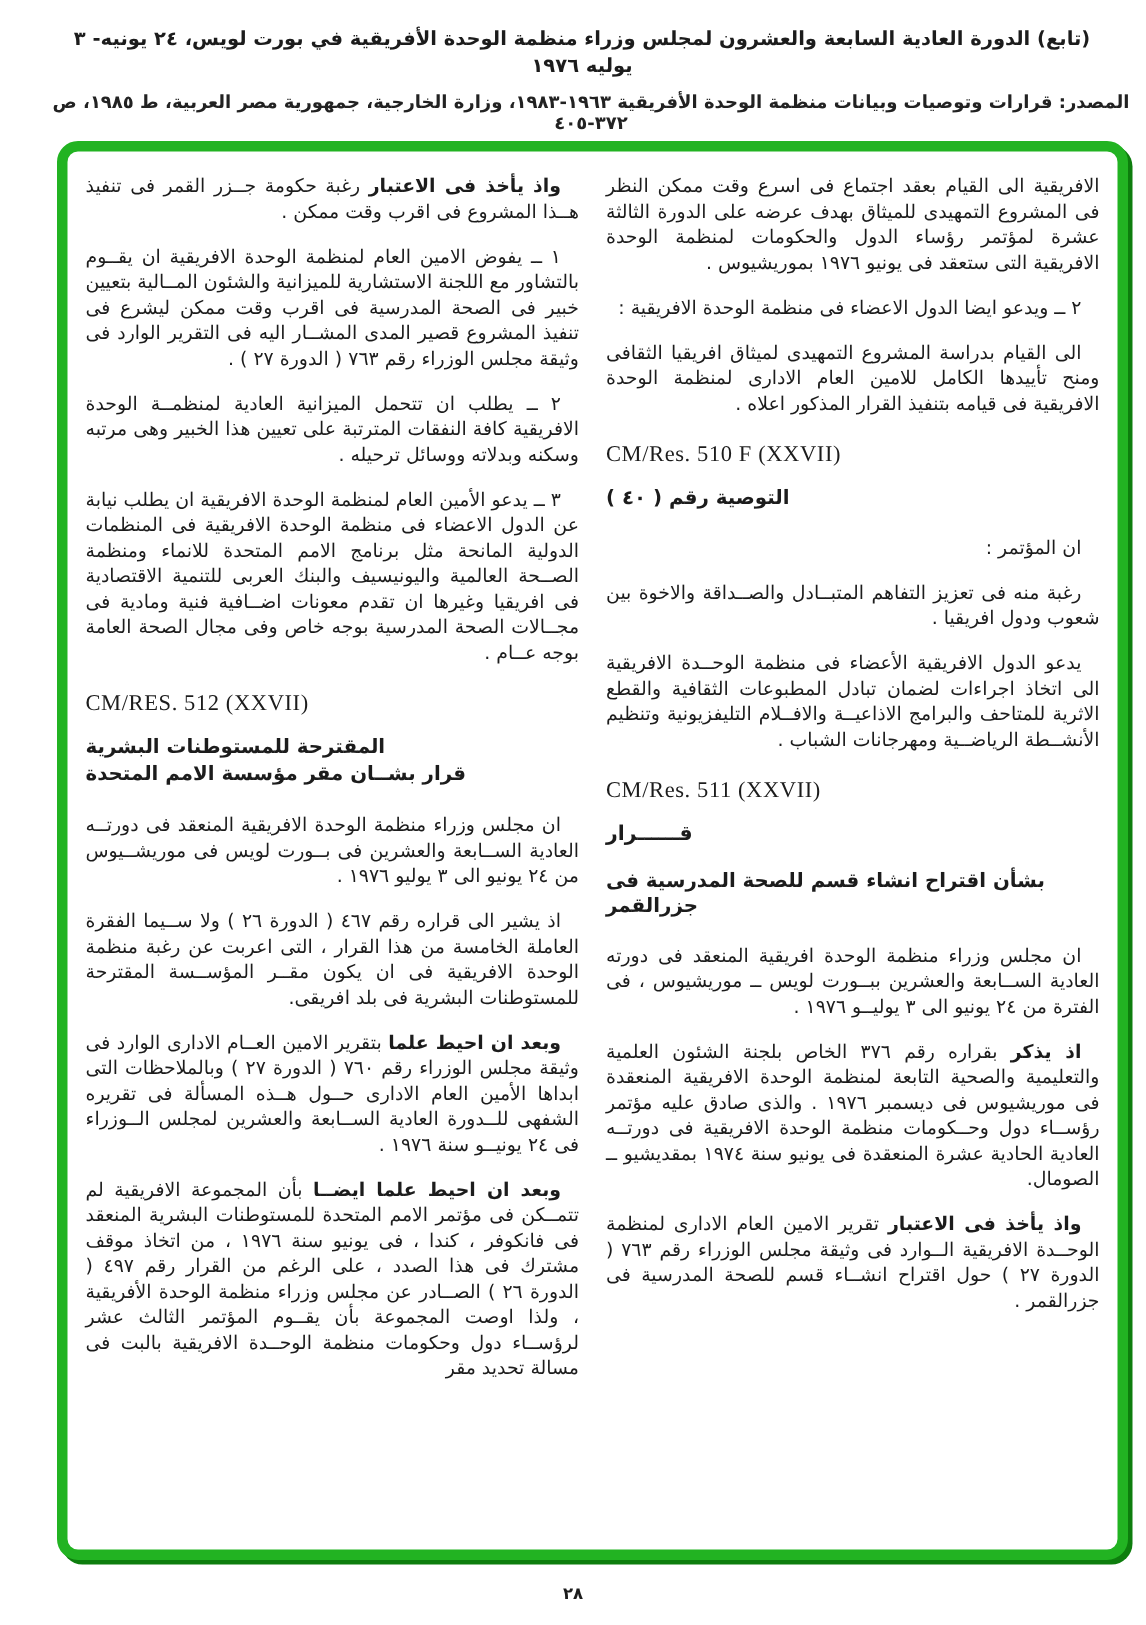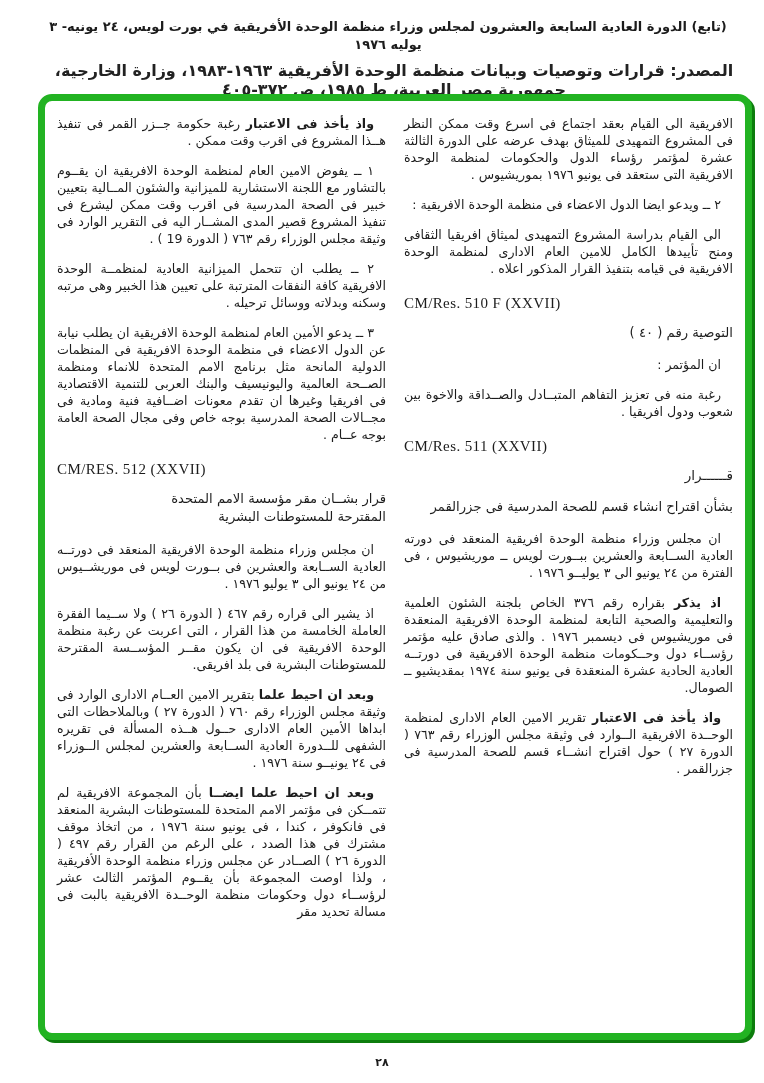--- a/index.html
+++ b/index.html
@@ -10,21 +10,21 @@
   }
   .header{
     position:absolute;top:18px;left:12px;right:0;
     text-align:center;direction:rtl;
   }
   .header-line1{
     font-size:13px;font-weight:bold;letter-spacing:0;line-height:18px;
     padding:0 30px;
   }
   .header-line2{
-    font-size:16px;font-weight:bold;margin-top:7px;color:#222;margin-left:12px;
+    font-size:12px;font-weight:bold;margin-top:7px;color:#222;margin-left:12px;
   }
   .frame{
     position:absolute;left:38px;top:94px;width:714px;height:946px;
     box-sizing:border-box;
     border:7px solid #22b322;
     border-radius:14px;
     box-shadow:3px 3px 0 #0d7d0d;
     background:#ffffff;
     padding:14px 12px 8px 12px;
   }
@@ -38,21 +38,21 @@
   .para{margin:0 0 13px 0;text-indent:12px;}
   .para.noindent{text-indent:0;}
   .para b{font-weight:bold;}
   .latin{
     direction:ltr;text-align:left;
     font-family:Liberation Serif, serif;
     font-size:15px;font-weight:normal;letter-spacing:0.4px;
     margin:18px 0 12px 0;text-indent:0;
   }
   .h-center{
-    text-align:right;font-weight:normal;text-indent:0;
+    text-align:left;font-weight:bold;text-indent:0;
     margin:0 0 14px 0;font-size:13.2px;
   }
   .h-center.title-big{font-size:13.6px;letter-spacing:0.5px;}
   .h-sub{margin-bottom:15px;}
   .two-line{line-height:18px;margin:0 0 15px 0;}
   .page-number{
     position:absolute;bottom:14px;left:0;right:0;
     text-align:center;font-weight:bold;font-size:11px;direction:rtl;
   }
 </style>
@@ -68,37 +68,38 @@
   <div class="columns">
 
     <div class="col">
       <p class="para noindent">الافريقية الى القيام بعقد اجتماع فى اسرع وقت ممكن النظر فى المشروع التمهيدى للميثاق بهدف عرضه على الدورة الثالثة عشرة لمؤتمر رؤساء الدول والحكومات لمنظمة الوحدة الافريقية التى ستعقد فى يونيو ١٩٧٦ بموريشيوس .</p>
       <p class="para">٢ ــ ويدعو ايضا الدول الاعضاء فى منظمة الوحدة الافريقية :</p>
       <p class="para">الى القيام بدراسة المشروع التمهيدى لميثاق افريقيا الثقافى ومنح تأييدها الكامل للامين العام الادارى لمنظمة الوحدة الافريقية فى قيامه بتنفيذ القرار المذكور اعلاه .</p>
       <p class="latin">CM/Res. 510 F (XXVII)</p>
       <p class="h-center h-sub">التوصية رقم ( ٤٠ )</p>
       <p class="para">ان المؤتمر :</p>
       <p class="para">رغبة منه فى تعزيز التفاهم المتبــادل والصــداقة والاخوة بين شعوب ودول افريقيا .</p>
+      <p class="para">يدعو الدول الافريقية الأعضاء فى منظمة الوحــدة الافريقية الى اتخاذ اجراءات لضمان تبادل المطبوعات الثقافية والقطع الاثرية للمتاحف والبرامج الاذاعيــة والافــلام التليفزيونية وتنظيم الأنشــطة الرياضــية ومهرجانات الشباب .</p>
       <p class="latin">CM/Res. 511 (XXVII)</p>
       <p class="h-center title-big">قــــــرار</p>
       <p class="h-center h-sub">بشأن اقتراح انشاء قسم للصحة المدرسية فى جزرالقمر</p>
       <p class="para">ان مجلس وزراء منظمة الوحدة افريقية المنعقد فى دورته العادية الســابعة والعشرين ببــورت لويس ــ موريشيوس ، فى الفترة من ٢٤ يونيو الى ٣ يوليــو ١٩٧٦ .</p>
       <p class="para"><b>اذ يذكر</b><span> بقراره رقم ٣٧٦ الخاص بلجنة الشئون العلمية والتعليمية والصحية التابعة لمنظمة الوحدة الافريقية المنعقدة فى موريشيوس فى ديسمبر ١٩٧٦ . والذى صادق عليه مؤتمر رؤســاء دول وحــكومات منظمة الوحدة الافريقية فى دورتــه العادية الحادية عشرة المنعقدة فى يونيو سنة ١٩٧٤ بمقديشيو ــ الصومال.</span></p>
       <p class="para"><b>واذ يأخذ فى الاعتبار</b><span> تقرير الامين العام الادارى لمنظمة الوحــدة الافريقية الــوارد فى وثيقة مجلس الوزراء رقم ٧٦٣ ( الدورة ٢٧ ) حول اقتراح انشــاء قسم للصحة المدرسية فى جزرالقمر .</span></p>
     </div>
 
     <div class="col">
       <p class="para"><b>واذ يأخذ فى الاعتبار</b><span> رغبة حكومة جــزر القمر فى تنفيذ هــذا المشروع فى اقرب وقت ممكن .</span></p>
-      <p class="para">١ ــ يفوض الامين العام لمنظمة الوحدة الافريقية ان يقــوم بالتشاور مع اللجنة الاستشارية للميزانية والشئون المــالية بتعيين خبير فى الصحة المدرسية فى اقرب وقت ممكن ليشرع فى تنفيذ المشروع قصير المدى المشــار اليه فى التقرير الوارد فى وثيقة مجلس الوزراء رقم ٧٦٣ ( الدورة 19 ) .</p>
+      <p class="para">١ ــ يفوض الامين العام لمنظمة الوحدة الافريقية ان يقــوم بالتشاور مع اللجنة الاستشارية للميزانية والشئون المــالية بتعيين خبير فى الصحة المدرسية فى اقرب وقت ممكن ليشرع فى تنفيذ المشروع قصير المدى المشــار اليه فى التقرير الوارد فى وثيقة مجلس الوزراء رقم ٧٦٣ ( الدورة ٢٧ ) .</p>
       <p class="para">٢ ــ يطلب ان تتحمل الميزانية العادية لمنظمــة الوحدة الافريقية كافة النفقات المترتبة على تعيين هذا الخبير وهى مرتبه وسكنه وبدلاته ووسائل ترحيله .</p>
       <p class="para">٣ ــ يدعو الأمين العام لمنظمة الوحدة الافريقية ان يطلب نيابة عن الدول الاعضاء فى منظمة الوحدة الافريقية فى المنظمات الدولية المانحة مثل برنامج الامم المتحدة للانماء ومنظمة الصــحة العالمية واليونيسيف والبنك العربى للتنمية الاقتصادية فى افريقيا وغيرها ان تقدم معونات اضــافية فنية ومادية فى مجــالات الصحة المدرسية بوجه خاص وفى مجال الصحة العامة بوجه عــام .</p>
       <p class="latin">CM/RES. 512 (XXVII)</p>
       <div class="h-center two-line">
+        <div>المقترحة للمستوطنات البشرية</div>
         <div>قرار بشــان مقر مؤسسة الامم المتحدة</div>
-        <div>المقترحة للمستوطنات البشرية</div>
       </div>
       <p class="para">ان مجلس وزراء منظمة الوحدة الافريقية المنعقد فى دورتــه العادية الســابعة والعشرين فى بــورت لويس فى موريشــيوس من ٢٤ يونيو الى ٣ يوليو ١٩٧٦ .</p>
       <p class="para">اذ يشير الى قراره رقم ٤٦٧ ( الدورة ٢٦ ) ولا ســيما الفقرة العاملة الخامسة من هذا القرار ، التى اعربت عن رغبة منظمة الوحدة الافريقية فى ان يكون مقــر المؤســسة المقترحة للمستوطنات البشرية فى بلد افريقى.</p>
       <p class="para"><b>وبعد ان احيط علما</b><span> بتقرير الامين العــام الادارى الوارد فى وثيقة مجلس الوزراء رقم ٧٦٠ ( الدورة ٢٧ ) وبالملاحظات التى ابداها الأمين العام الادارى حــول هــذه المسألة فى تقريره الشفهى للــدورة العادية الســابعة والعشرين لمجلس الــوزراء فى ٢٤ يونيــو سنة ١٩٧٦ .</span></p>
       <p class="para"><b>وبعد ان احيط علما ايضــا</b><span> بأن المجموعة الافريقية لم تتمــكن فى مؤتمر الامم المتحدة للمستوطنات البشرية المنعقد فى فانكوفر ، كندا ، فى يونيو سنة ١٩٧٦ ، من اتخاذ موقف مشترك فى هذا الصدد ، على الرغم من القرار رقم ٤٩٧ ( الدورة ٢٦ ) الصــادر عن مجلس وزراء منظمة الوحدة الأفريقية ، ولذا اوصت المجموعة بأن يقــوم المؤتمر الثالث عشر لرؤســاء دول وحكومات منظمة الوحــدة الافريقية بالبت فى مسالة تحديد مقر</span></p>
     </div>
 
   </div>
 </div>
 

